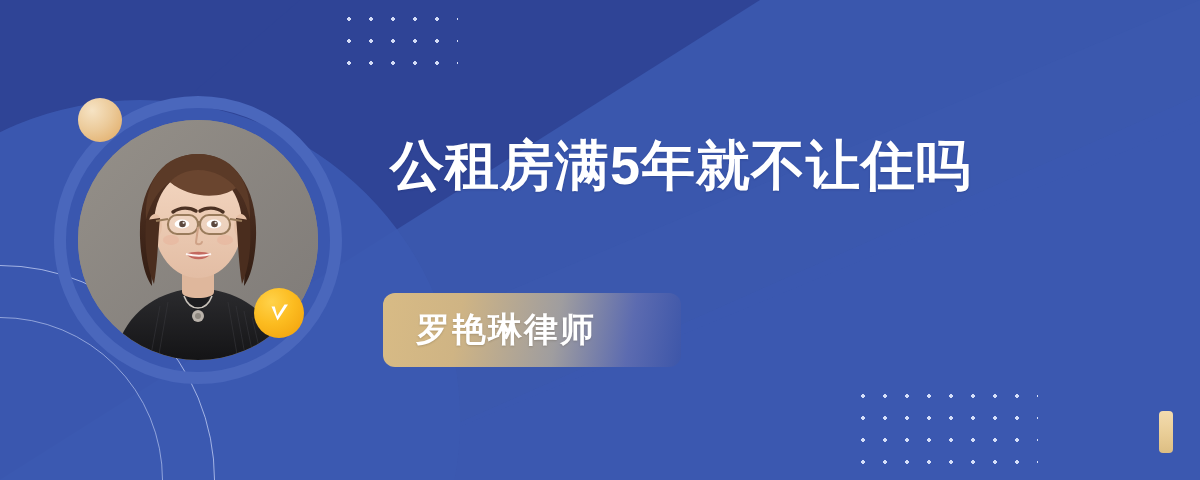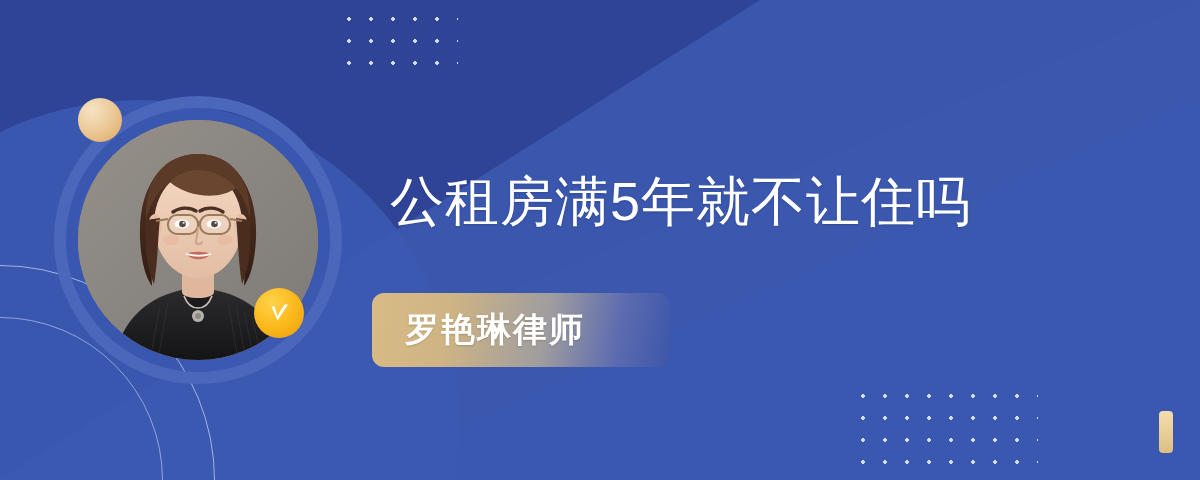--- a/index.html
+++ b/index.html
@@ -167,32 +167,31 @@
   }
   .verify-badge svg { width: 30px; height: 30px; display: block; }
 
   
   .headline {
     position: absolute;
     left: 390px;
     top: 129px;
     font-size: 54px;
     line-height: 72px;
-    font-weight: normal;
+    font-weight: bold;
     color: #ffffff;
     letter-spacing: 1px;
     white-space: nowrap;
     text-shadow: 0 1px 2px rgba(20,35,90,.25);
-    margin-top: 36px;
   }
 
   
   .nameplate {
     position: absolute;
-    left: 372px;
+    left: 383px;
     top: 293px;
     width: 298px;
     height: 74px;
     border-radius: 12px;
     background: linear-gradient(100deg, #d8bb85 0%, #cfb484 26%, #9f9d9f 58%, #5c6bb0 82%, #3d56a9 100%);
     display: flex;
     align-items: center;
   }
   .nameplate-label {
     margin-left: 33px;

